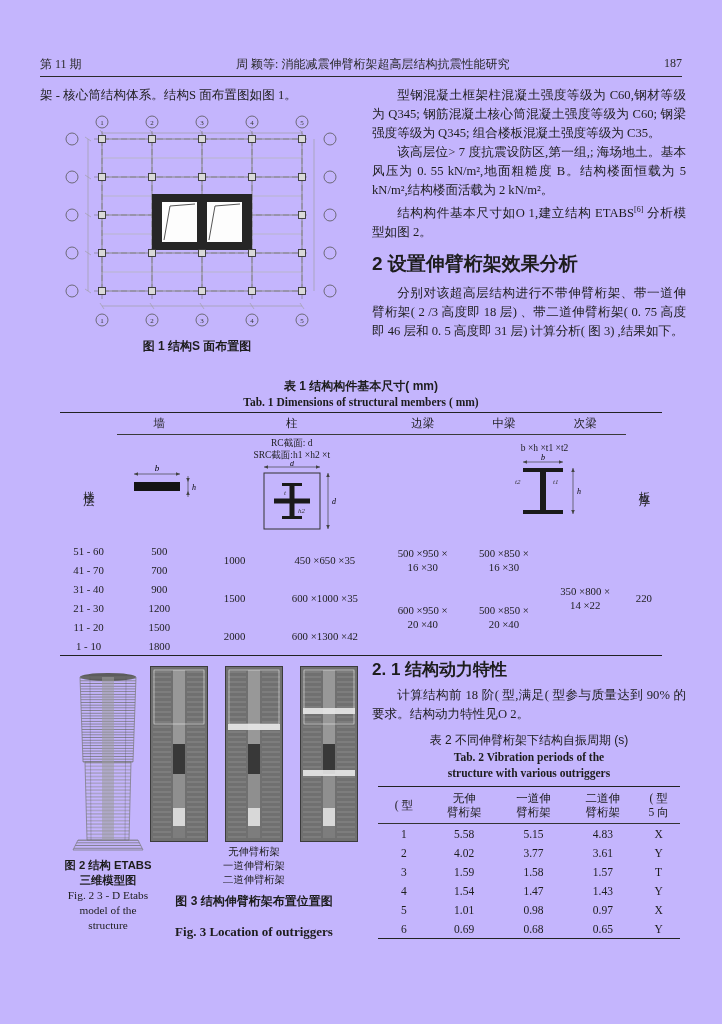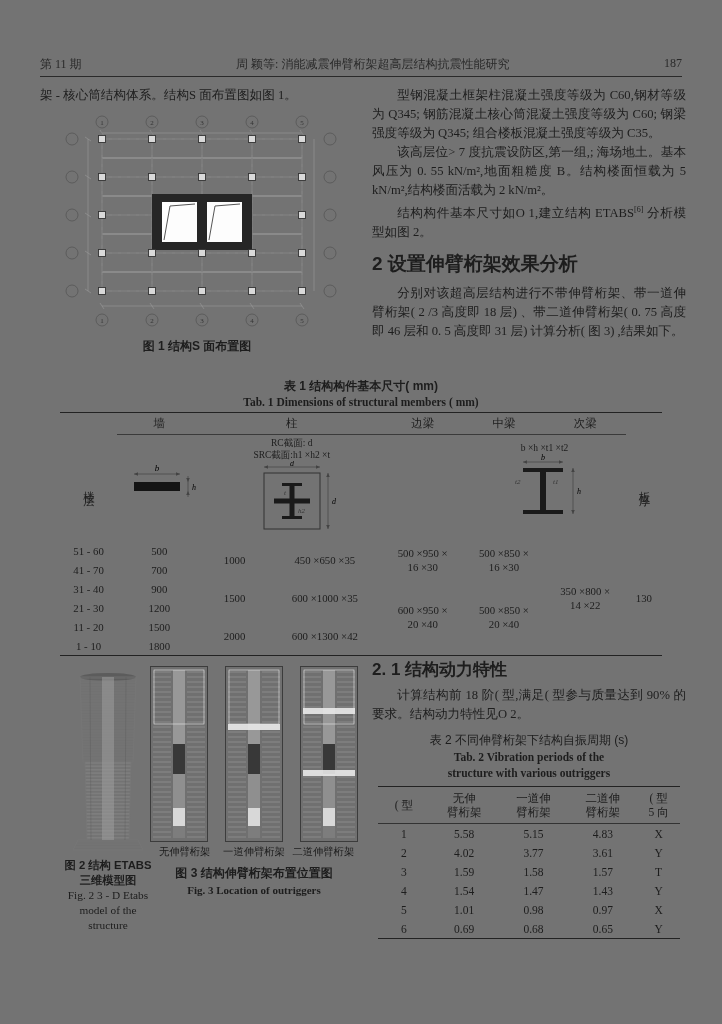--- a/index.html
+++ b/index.html
@@ -1,16 +1,16 @@
 <!DOCTYPE html>
 <html><head>
 <meta charset="utf-8">
 <style>
   html,body{margin:0;padding:0;background:#e8e8e8;}
-  .page{position:relative;width:722px;height:1024px;background:#737373;margin:0 auto;
+  .page{position:relative;width:722px;height:1024px;background:#c4b5fd;margin:0 auto;
         font-family:"Liberation Serif","DejaVu Serif",serif;color:#1d1d1d;overflow:hidden;}
   .hdr{position:absolute;left:40px;right:40px;top:56px;display:flex;justify-content:space-between;
        font-size:12px;color:#2a2a2a;}
   .hdr .mid{flex:1;text-align:center;}
   .hdr-rule{position:absolute;left:40px;right:40px;top:76px;border-top:1.4px solid #2a2a2a;}
   .col-l{position:absolute;left:40px;top:86px;width:314px;}
   .col-r{position:absolute;left:372px;top:86px;width:314px;}
   .body-text{font-size:12.6px;line-height:19px;text-align:justify;}
   .ind{text-indent:2em;}
   .sec-h{font-family:"Liberation Sans","DejaVu Sans",sans-serif;font-weight:bold;
@@ -38,25 +38,25 @@
         font-size:11.5px;display:inline-block;}
   .preline{white-space:pre-line;line-height:14px;}
   .note{font-size:9.5px;line-height:12px;color:#1d1d1d;}
   
   .fig2-blk{position:absolute;left:56px;top:666px;width:104px;}
   .fig2-cap{font-size:11.3px;text-align:center;line-height:15px;margin-top:4px;}
   .fig2-cap .zh{font-family:"Liberation Sans","DejaVu Sans",sans-serif;font-weight:bold;}
   .fig3-blk{position:absolute;left:150px;top:666px;width:208px;}
   .strips{display:flex;justify-content:space-between;}
   .strip-lbls{display:flex;justify-content:space-between;margin-top:3px;
-              font-size:10.3px;white-space:nowrap;}
+              font-size:10.3px;white-space:nowrap;flex-direction:column;}
   .strip-lbls span{flex:1;text-align:center;}
   .fig3-cap-zh{font-family:"Liberation Sans","DejaVu Sans",sans-serif;font-weight:bold;
                font-size:12px;text-align:center;margin-top:6px;}
-  .fig3-cap-en{font-size:11px;font-weight:bold;text-align:center;margin-top:2px;}
+  .fig3-cap-en{font-size:13px;font-weight:bold;text-align:center;margin-top:14px;}
   
   .col-r2{position:absolute;left:372px;top:658px;width:314px;}
   .t2-title-zh{font-family:"Liberation Sans","DejaVu Sans",sans-serif;font-weight:normal;
                font-size:12px;text-align:center;margin-top:8px;}
   .t2-title-en{font-size:11.5px;font-weight:bold;text-align:center;line-height:16px;}
   table.t2{width:96%;margin:5px auto 0 auto;border-collapse:collapse;table-layout:fixed;
            font-size:11.5px;border-top:1.4px solid #222;border-bottom:1.4px solid #222;}
   table.t2 td{text-align:center;vertical-align:middle;height:19px;padding:0;}
   table.t2 tr.hd td{height:36px;border-bottom:1px solid #333;line-height:14px;}
   svg text{font-family:"Liberation Serif","DejaVu Serif",serif;}
@@ -291,21 +291,21 @@
         <td>51 - 60</td>
         <td>500</td>
         <td rowspan="2">1000</td>
         <td rowspan="2">450 ×650 ×35</td>
         <td rowspan="2" class="preline">500 ×950 ×
 16 ×30</td>
         <td rowspan="2" class="preline">500 ×850 ×
 16 ×30</td>
         <td rowspan="6" class="preline">350 ×800 ×
 14 ×22</td>
-        <td rowspan="6">130</td>
+        <td rowspan="6">220</td>
       </tr>
       <tr>
         <td>41 - 70</td>
         <td>700</td>
       </tr>
       <tr>
         <td>31 - 40</td>
         <td>900</td>
         <td rowspan="2">1500</td>
         <td rowspan="2">600 ×1000 ×35</td>

